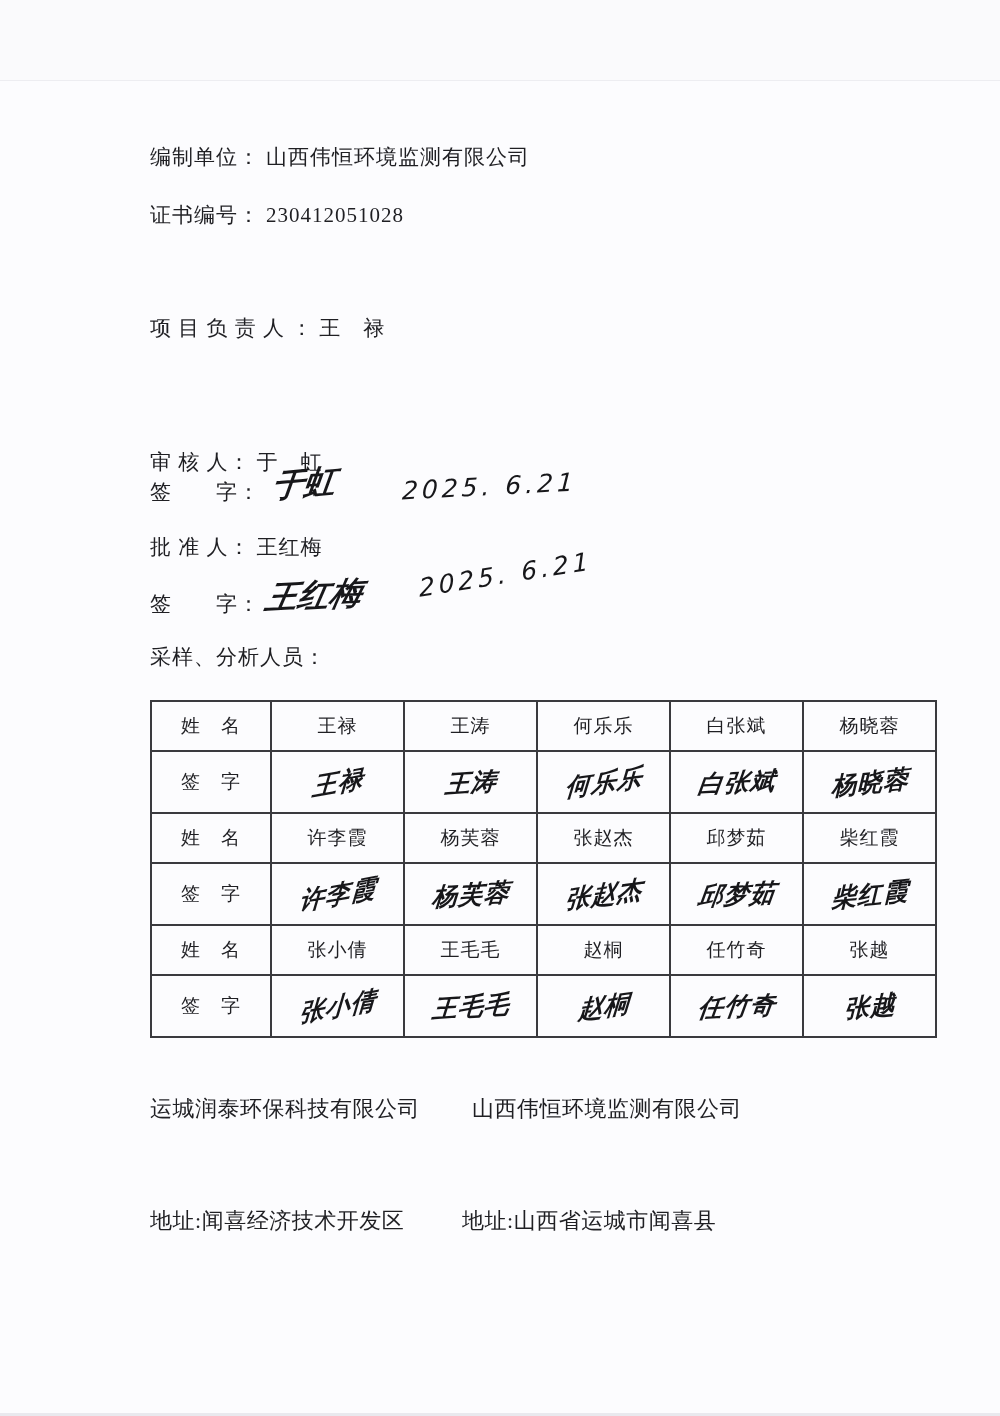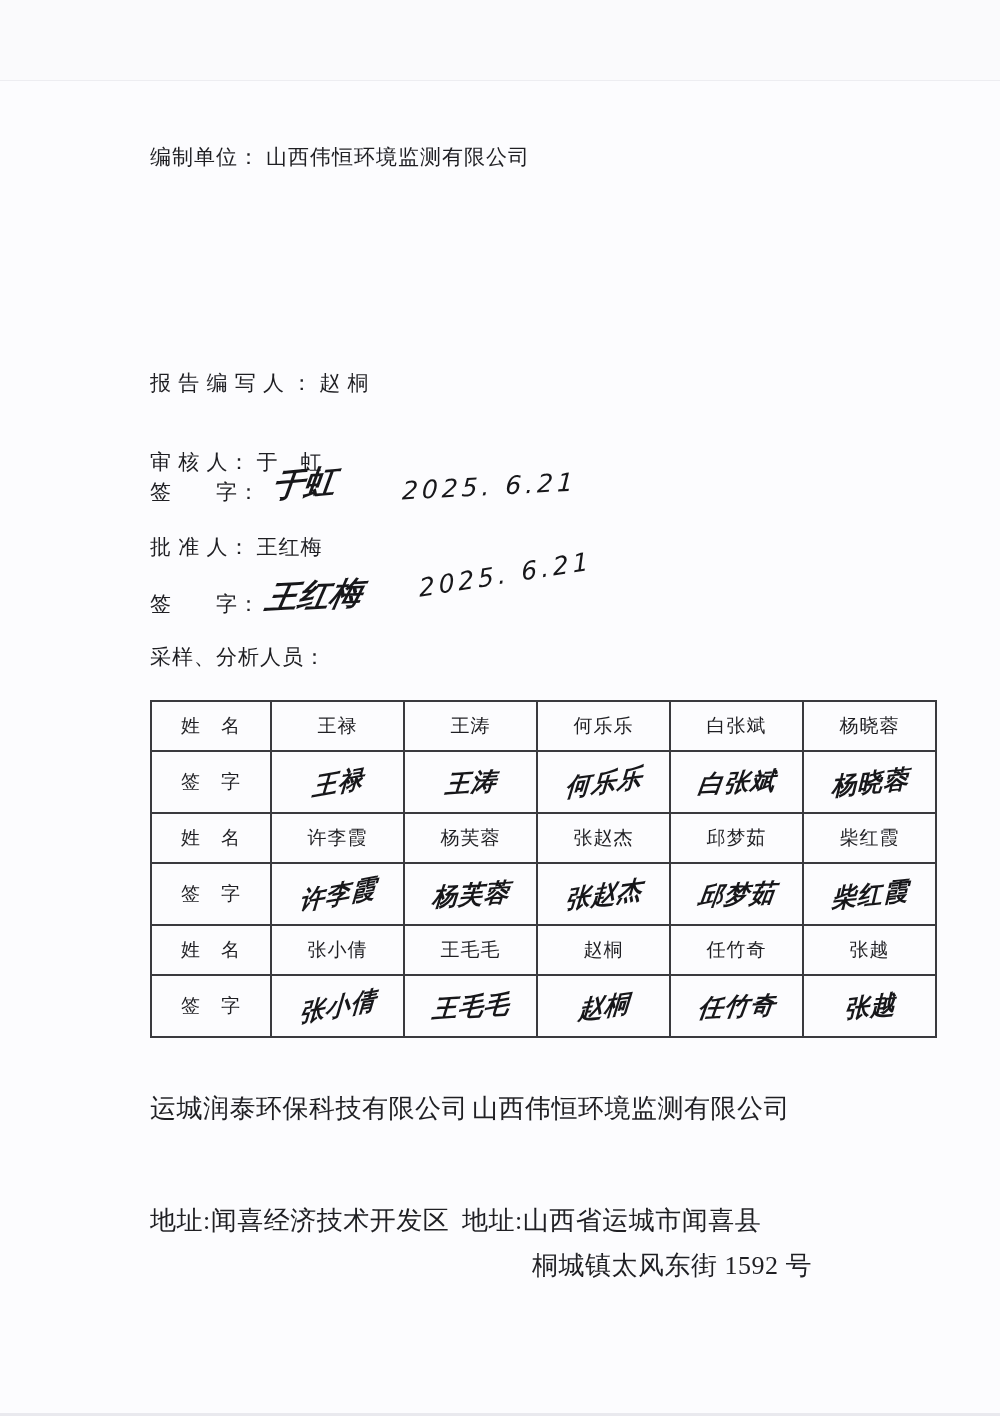--- a/index.html
+++ b/index.html
@@ -79,41 +79,44 @@
     transform: rotate(-6deg) skewX(-10deg);
   }
   tr.sig-row td:nth-child(2) .hand { transform: rotate(-10deg) skewX(-14deg); }
   tr.sig-row td:nth-child(3) .hand { transform: rotate(-4deg) skewX(-8deg); }
   tr.sig-row td:nth-child(4) .hand { transform: rotate(-8deg) skewX(-12deg); }
   tr.sig-row td:nth-child(5) .hand { transform: rotate(-3deg) skewX(-10deg); }
   tr.sig-row td:nth-child(6) .hand { transform: rotate(-6deg) skewX(-6deg); }
 
   .foot {
     position: absolute;
-    font-size: 26px; line-height: 30px;
+    font-size: 22px; line-height: 30px;
     white-space: nowrap;
     letter-spacing: 0.5px;
   }
 </style>
 </head>
 <body>
 
 <div class="page">
   <div class="scan-top"></div>
 
   <div class="line" style="top:143px">
     <span>编制单位：</span><span class="val">山西伟恒环境监测有限公司</span>
   </div>
 
-
-
-
-  <div class="line" style="top:369px">
-    <span>报 告 编 写 人 ：</span><span class="val">赵 桐</span>
-  </div>
+  <div class="line" style="top:201px">
+    <span>证书编号：</span><span class="val">230412051028</span>
+  </div>
+
+
+  <div class="line" style="top:314px">
+    <span>项 目 负 责 人 ：</span><span class="val">王　禄</span>
+  </div>
+
 
   <div class="line" style="top:448px">
     <span>审 核 人：</span><span class="val">于　虹</span>
   </div>
 
   <div class="line" style="top:478px">
     <span>签　　字：</span>
   </div>
   <span class="hand sig-big" style="left:272px; top:462px">于虹</span>
   <span class="hand date-hand" style="left:402px; top:472px">2025. 6.21</span>
@@ -193,16 +196,15 @@
   </tbody>
     </table>
 
   <span class="foot" style="left:150px; top:1094px">运城润泰环保科技有限公司</span>
   <span class="foot" style="left:472px; top:1094px">山西伟恒环境监测有限公司</span>
 
 
   <span class="foot" style="left:462px; top:1206px"><span>地址:</span><span>山西省运城市闻喜县</span></span>
   <span class="foot" style="left:150px; top:1206px"><span>地址:</span><span>闻喜经济技术开发区</span></span>
 
-  <span class="foot" style="left:532px; top:1251px">桐城镇太风东街 1592 号</span>
 
   <div class="scan-bottom-edge"></div>
 </div>
 
 </body></html>

